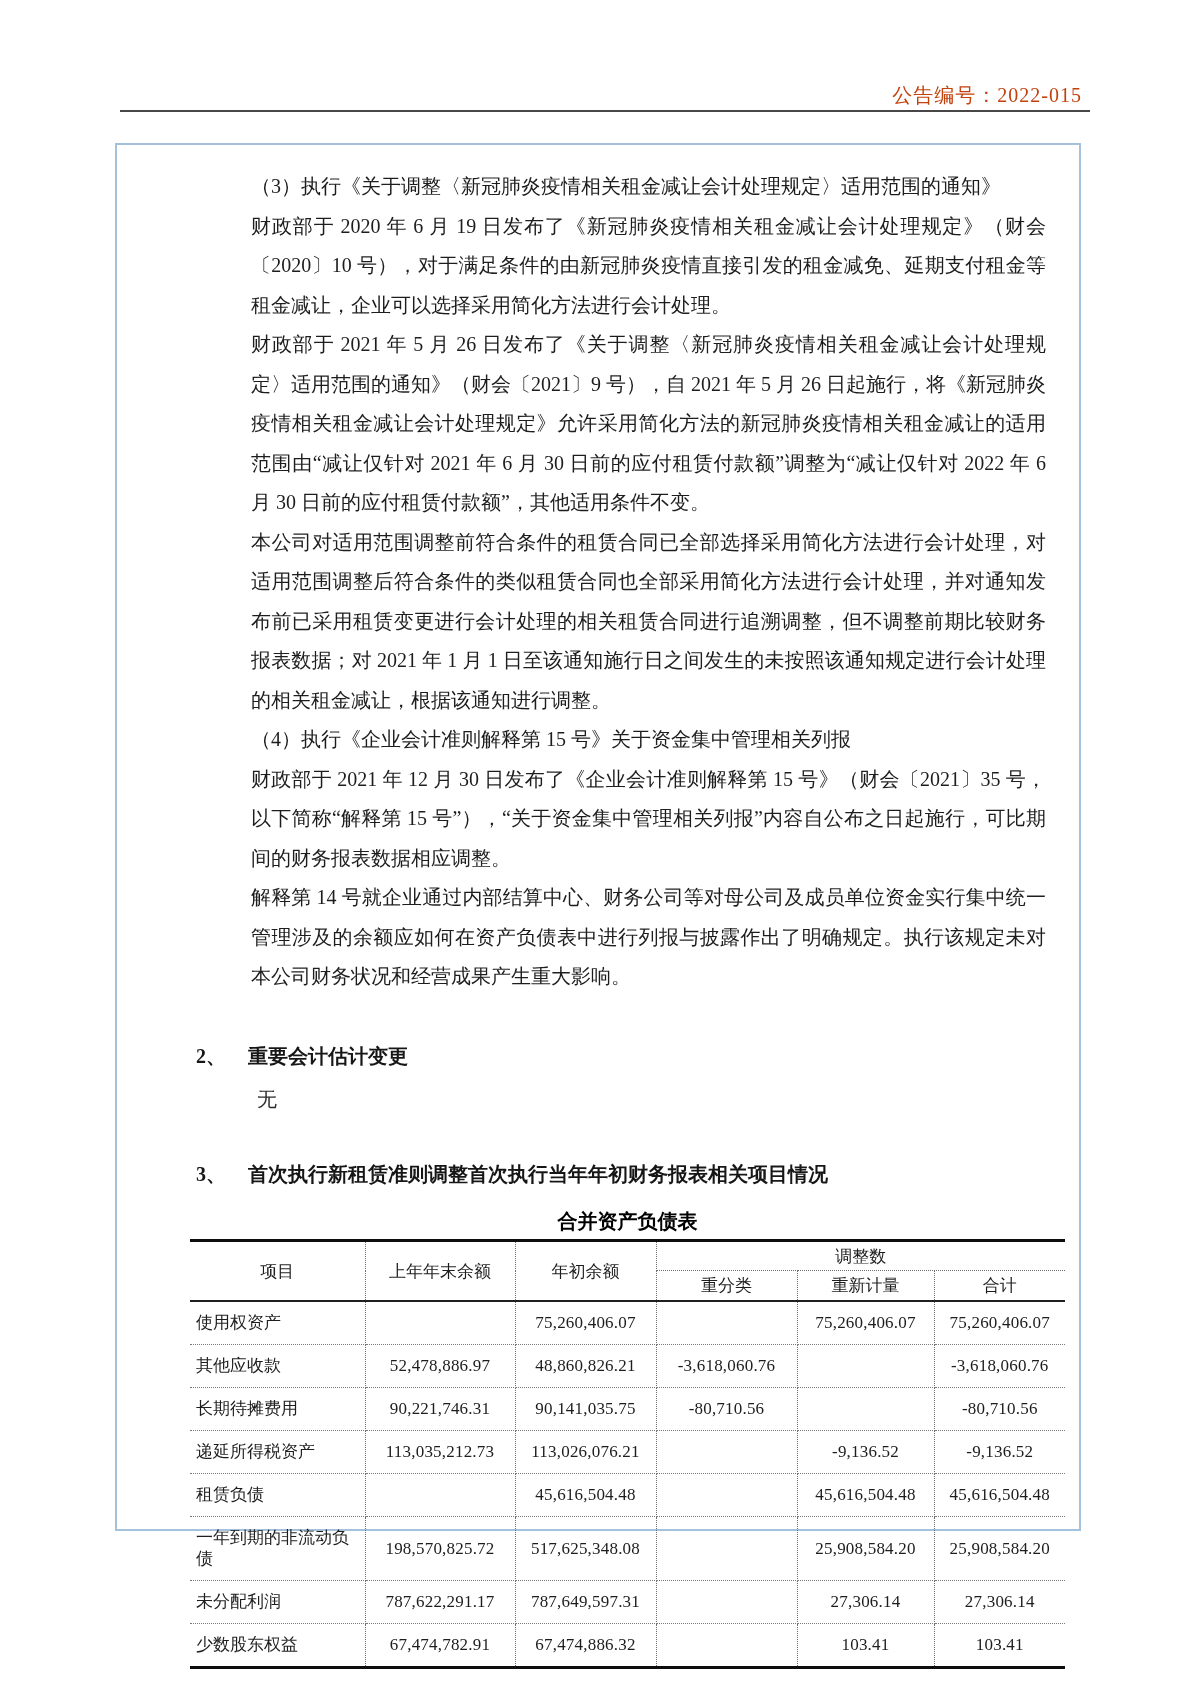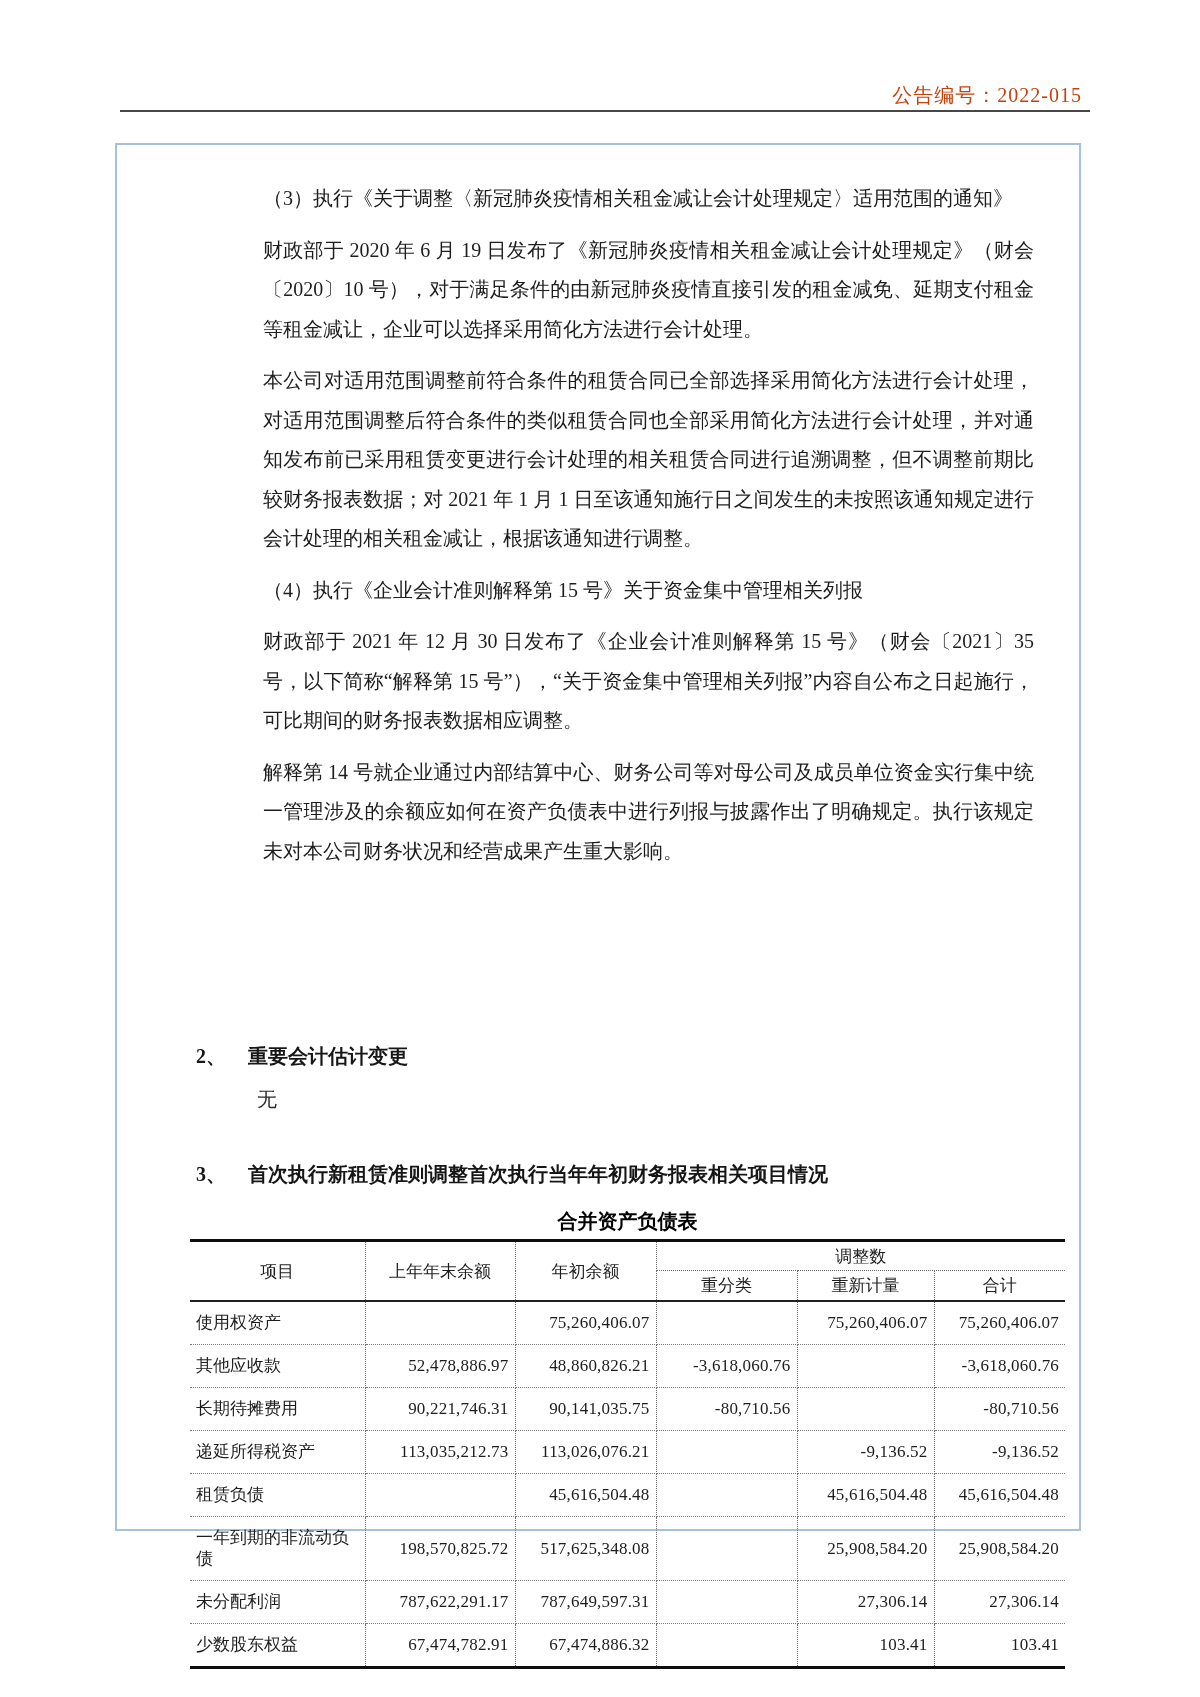--- a/index.html
+++ b/index.html
@@ -22,21 +22,21 @@
   .content-box{
     position:absolute;top:143px;left:115px;width:966px;height:1388px;
     background:#ffffff;border:2px solid #a4c2dc;box-sizing:border-box;
   }
   .paragraph-block{
     position:absolute;top:22px;left:134px;width:795px;
     font-size:20px;line-height:39.5px;
     text-align:justify;text-justify:inter-ideograph;
     color:#1d1d1d;
   }
-  .para{margin:12px;}
+  .para{margin:0;}
   .section-heading{
     position:absolute;left:79px;
     font-size:20px;font-weight:bold;color:#161616;
     display:flex;
   }
   .section-heading .num{width:52px;font-weight:bold;}
   .section-2{top:898px;}
   .section-3{top:1016px;}
   .section-content{
     position:absolute;left:140px;top:941px;
@@ -61,37 +61,38 @@
   table.bs th.h2{height:27px;}
   table.bs th.adj{border-bottom:1px dotted #6e6e6e;}
   table.bs th.rb,table.bs td.rb{border-right:1px dotted #6e6e6e;}
   table.bs td{
     height:22px;padding:10px 6px;vertical-align:middle;line-height:1.25;
     border-bottom:1px dotted #7a7a7a;
   }
   table.bs tbody tr:last-child td{border-bottom:none;}
   table.bs td.item{text-align:left;}
   table.bs td.num{
-    text-align:right;
+    text-align:center;
     font-family:"Liberation Serif","DejaVu Serif",serif;
     letter-spacing:0.2px;
     margin-top:36px;
   }
 </style>
 </head>
 <body>
 
 <div class="doc-number">公告编号：2022-015</div>
 <div class="top-rule"></div>
 
 <div class="content-box">
 
   <div class="paragraph-block">
       <div class="para">（3）执行《关于调整〈新冠肺炎疫情相关租金减让会计处理规定〉适用范围的通知》</div>
       <div class="para">财政部于 2020 年 6 月 19 日发布了《新冠肺炎疫情相关租金减让会计处理规定》（财会〔2020〕10 号），对于满足条件的由新冠肺炎疫情直接引发的租金减免、延期支付租金等租金减让，企业可以选择采用简化方法进行会计处理。</div>
+      <div class="para">财政部于 2021 年 5 月 26 日发布了《关于调整〈新冠肺炎疫情相关租金减让会计处理规定〉适用范围的通知》（财会〔2021〕9 号），自 2021 年 5 月 26 日起施行，将《新冠肺炎疫情相关租金减让会计处理规定》允许采用简化方法的新冠肺炎疫情相关租金减让的适用范围由“减让仅针对 2021 年 6 月 30 日前的应付租赁付款额”调整为“减让仅针对 2022 年 6 月 30 日前的应付租赁付款额”，其他适用条件不变。</div>
       <div class="para">本公司对适用范围调整前符合条件的租赁合同已全部选择采用简化方法进行会计处理，对适用范围调整后符合条件的类似租赁合同也全部采用简化方法进行会计处理，并对通知发布前已采用租赁变更进行会计处理的相关租赁合同进行追溯调整，但不调整前期比较财务报表数据；对 2021 年 1 月 1 日至该通知施行日之间发生的未按照该通知规定进行会计处理的相关租金减让，根据该通知进行调整。</div>
       <div class="para">（4）执行《企业会计准则解释第 15 号》关于资金集中管理相关列报</div>
       <div class="para">财政部于 2021 年 12 月 30 日发布了《企业会计准则解释第 15 号》（财会〔2021〕35 号，以下简称“解释第 15 号”），“关于资金集中管理相关列报”内容自公布之日起施行，可比期间的财务报表数据相应调整。</div>
       <div class="para">解释第 14 号就企业通过内部结算中心、财务公司等对母公司及成员单位资金实行集中统一管理涉及的余额应如何在资产负债表中进行列报与披露作出了明确规定。执行该规定未对本公司财务状况和经营成果产生重大影响。</div>
     </div>
 
   <div class="section-heading section-2">
     <span class="num">2、</span>
     <span>重要会计估计变更</span>
   </div>

